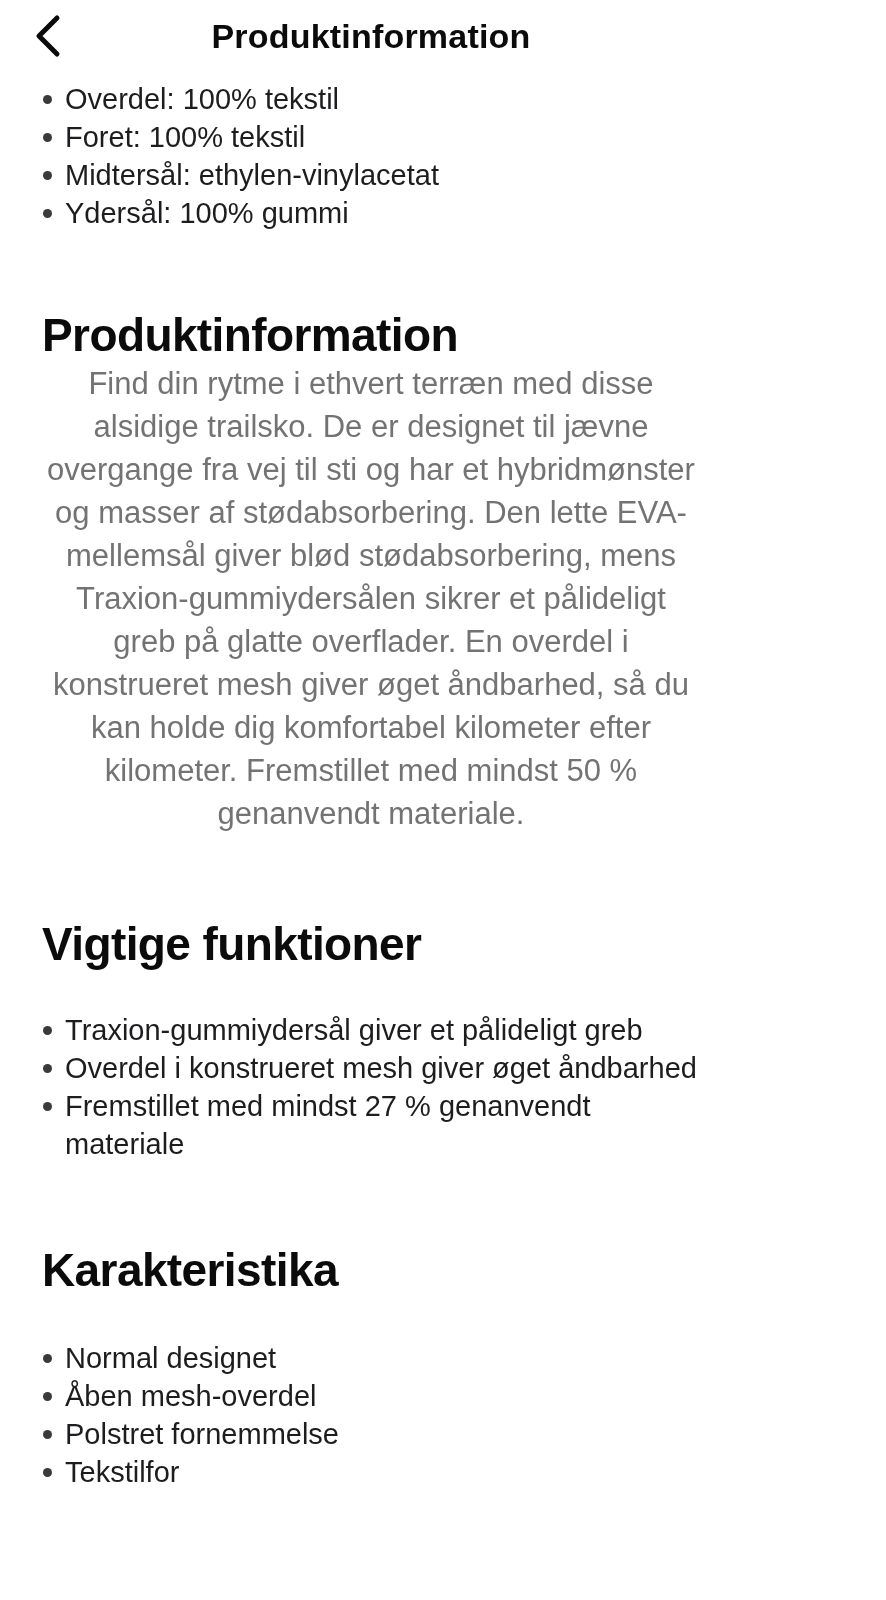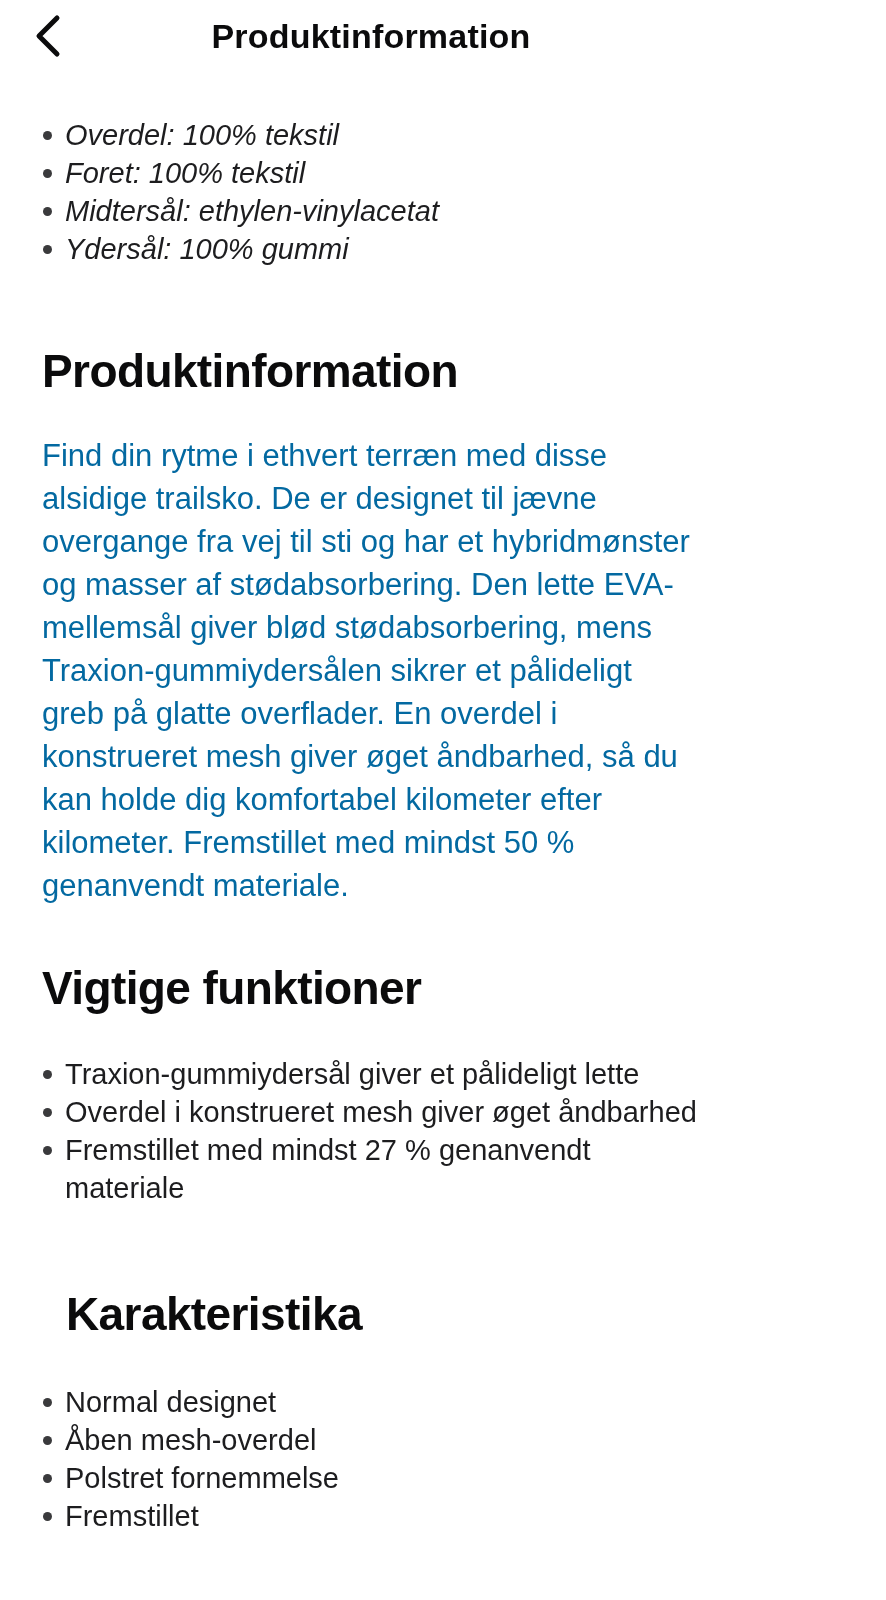--- a/index.html
+++ b/index.html
@@ -61,38 +61,38 @@
     content: "";
     position: absolute;
     left: 1px;
     top: 15px;
     width: 9px;
     height: 9px;
     border-radius: 50%;
     background: #3a3a3c;
   }
 
-  .materials { margin-top: 50px; font-style: italic; }
+  .materials { margin-top: 14px; }
 
   h2.section-heading {
     font-size: 46px;
     font-weight: 700;
     letter-spacing: -0.6px;
     color: #0b0b0c;
   }
   .section-product-info h2 { margin-top: 76px; }
   .section-product-info p {
-    margin-top: 36px;
     font-size: 31px;
     line-height: 43px;
-    color: #0369a1;
+    color: #737373;
+    text-align: center;
   }
-  .section-key-features h2 { margin-top: 54px; }
+  .section-key-features h2 { margin-top: 82px; }
   .section-key-features ul { margin-top: 40px; }
-  .section-characteristics h2 { margin-top: 80px; margin-left: 24px; }
+  .section-characteristics h2 { margin-top: 80px; }
   .section-characteristics ul { margin-top: 42px; }
 </style>
 </head>
 <body>
 
 <div class="page">
 
   <header class="topbar">
     <button class="back-btn">
       <svg width="30" height="44" viewBox="0 0 30 44" fill="none" xmlns="http://www.w3.org/2000/svg">
@@ -112,30 +112,30 @@
     </ul>
 
     <section class="section-product-info">
       <h2 class="section-heading">Produktinformation</h2>
       <p>Find din rytme i ethvert terræn med disse alsidige trailsko. De er designet til jævne overgange fra vej til sti og har et hybridmønster og masser af stødabsorbering. Den lette EVA-mellemsål giver blød stødabsorbering, mens Traxion-gummiydersålen sikrer et pålideligt greb på glatte overflader. En overdel i konstrueret mesh giver øget åndbarhed, så du kan holde dig komfortabel kilometer efter kilometer. Fremstillet med mindst 50 % genanvendt materiale.</p>
     </section>
 
     <section class="section-key-features">
       <h2 class="section-heading">Vigtige funktioner</h2>
       <ul class="bullet-list">
-        <li>Traxion-gummiydersål giver et pålideligt lette</li>
+        <li>Traxion-gummiydersål giver et pålideligt greb</li>
         <li>Overdel i konstrueret mesh giver øget åndbarhed</li>
         <li>Fremstillet med mindst 27 % genanvendt materiale</li>
       </ul>
     </section>
 
     <section class="section-characteristics">
       <h2 class="section-heading">Karakteristika</h2>
       <ul class="bullet-list">
         <li>Normal designet</li>
         <li>Åben mesh-overdel</li>
         <li>Polstret fornemmelse</li>
-        <li>Fremstillet</li>
+        <li>Tekstilfor</li>
       </ul>
     </section>
 
   </main>
 </div>
 
 </body></html>

